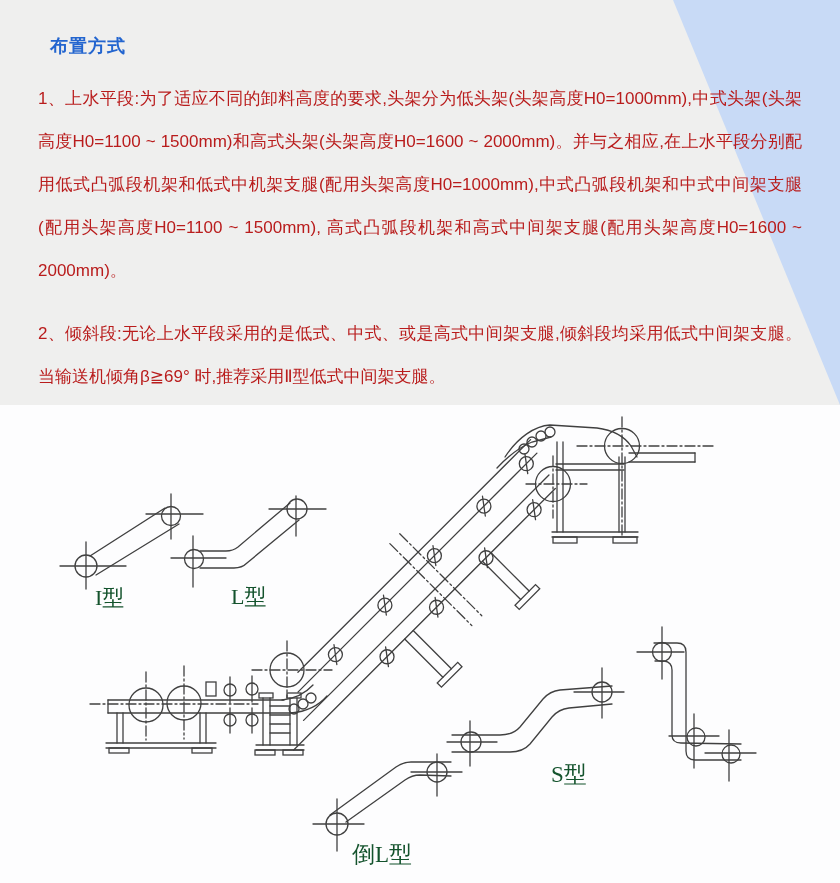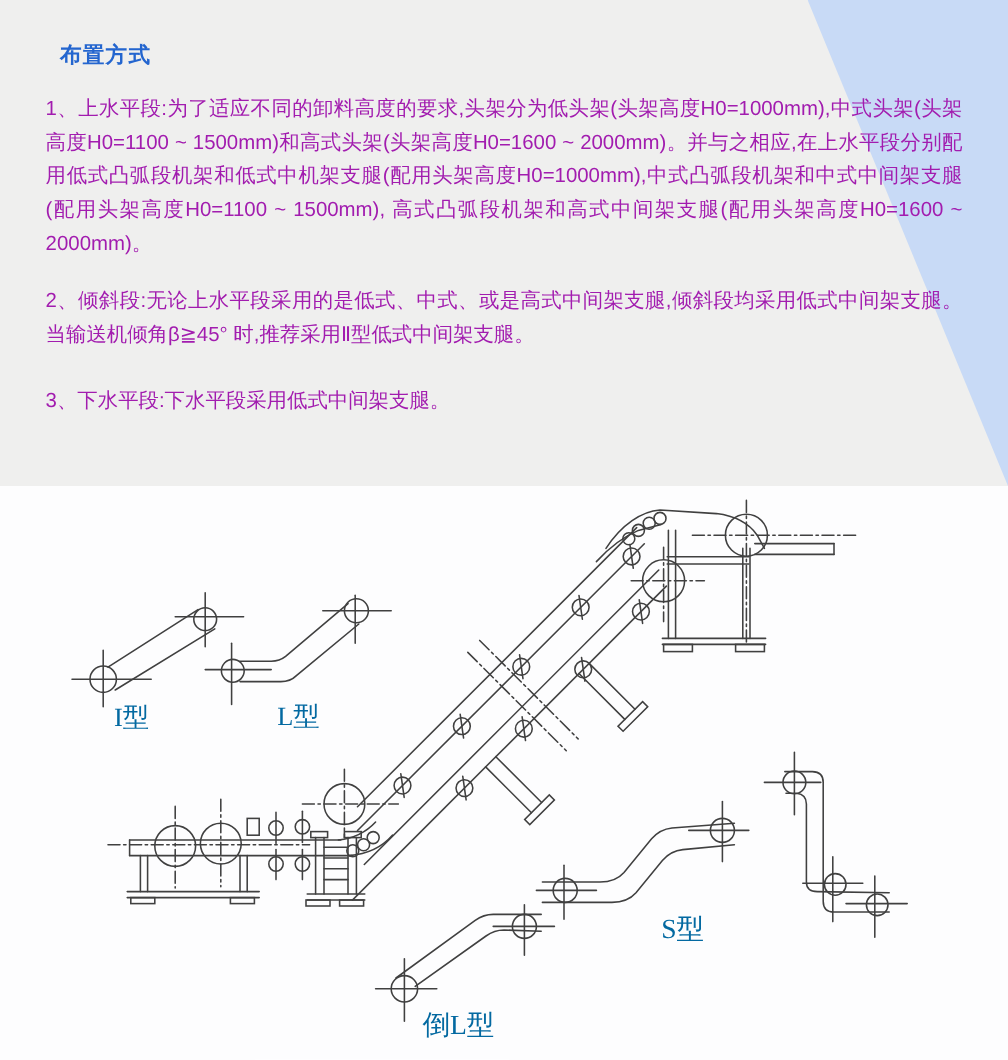--- a/index.html
+++ b/index.html
@@ -7,45 +7,45 @@
   body { font-family: "Liberation Sans", sans-serif; }
   .page { position: relative; width: 840px; height: 883px; overflow: hidden; background: #fdfdfe; }
 
   
   .gray-section { position: absolute; left: 0; top: 0; width: 840px; height: 471px; background: #efefee; }
   .blue-corner { position: absolute; right: 0; top: 0; width: 840px; height: 405px;
                  background: #c8daf6; clip-path: polygon(673px 0, 840px 0, 840px 405px); }
   .doc-title { position: absolute; left: 50px; top: 34px; font-size: 18px; font-weight: bold;
                color: #2365cf; letter-spacing: 1px; }
   .paragraphs { position: absolute; left: 38px; top: 77px; width: 764px; }
-  .paragraphs p { font-size: 17px; line-height: 28px; color: #a21caf; text-align: justify; }
+  .paragraphs p { font-size: 17px; line-height: 43px; color: #b91c1c; text-align: justify; }
   .paragraphs p.p2 { margin-top: 20px; }
   .paragraphs p.p3 { margin-top: 27px; }
 
   
   .diagram-area { position: absolute; left: 0; top: 405px; width: 840px; height: 478px; background: #fdfdfe; }
   .diagram-area svg { position: absolute; left: 0; top: 0; }
   .diagram-label { position: absolute; font-family: "Liberation Serif", "DejaVu Serif", serif;
-                   color: #0369a1; font-weight: 500; white-space: nowrap; }
+                   color: #14532d; font-weight: 500; white-space: nowrap; }
   .lbl-i  { left: 95px;  top: 178px; font-size: 22px; }
   .lbl-l  { left: 219px; top: 177px; font-size: 22px; margin-left: 12px; }
   .lbl-s  { left: 551px; top: 354px; font-size: 23px; }
   .lbl-il { left: 352px; top: 434px; font-size: 23px; }
 </style>
 </head>
 <body>
 
 <div class="page">
 
   <div class="gray-section">
     <div class="blue-corner"></div>
     <div class="doc-title">布置方式</div>
     <div class="paragraphs">
       <p class="p1">1、上水平段:为了适应不同的卸料高度的要求,头架分为低头架(头架高度H0=1000mm),中式头架(头架高度H0=1100 ~ 1500mm)和高式头架(头架高度H0=1600 ~ 2000mm)。并与之相应,在上水平段分别配用低式凸弧段机架和低式中机架支腿(配用头架高度H0=1000mm),中式凸弧段机架和中式中间架支腿(配用头架高度H0=1100 ~ 1500mm), 高式凸弧段机架和高式中间架支腿(配用头架高度H0=1600 ~ 2000mm)。</p>
-      <p class="p2">2、倾斜段:无论上水平段采用的是低式、中式、或是高式中间架支腿,倾斜段均采用低式中间架支腿。当输送机倾角β≧45° 时,推荐采用Ⅱ型低式中间架支腿。</p>
+      <p class="p2">2、倾斜段:无论上水平段采用的是低式、中式、或是高式中间架支腿,倾斜段均采用低式中间架支腿。当输送机倾角β≧69° 时,推荐采用Ⅱ型低式中间架支腿。</p>
       <p class="p3">3、下水平段:下水平段采用低式中间架支腿。</p>
     </div>
   </div>
 
   <div class="diagram-area">
     <svg width="840" height="478" viewBox="0 0 840 478" fill="none" stroke="#404040" stroke-width="1.3" stroke-linecap="round">
 
       <g>
         <line x1="90" y1="151" x2="165" y2="103"></line>
         <line x1="96" y1="170" x2="179" y2="119"></line>

